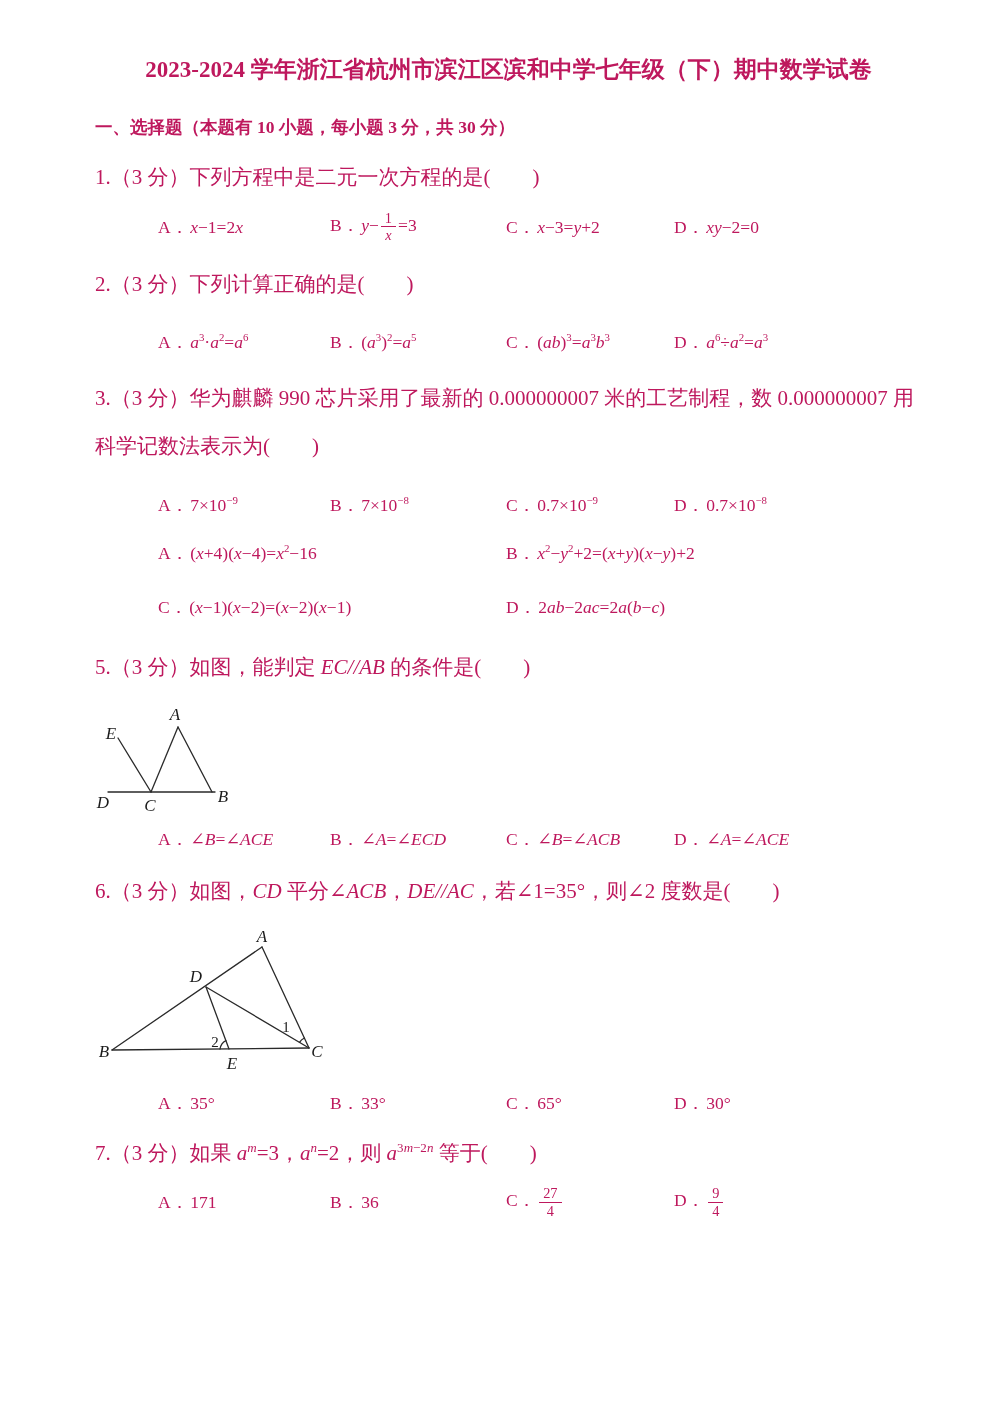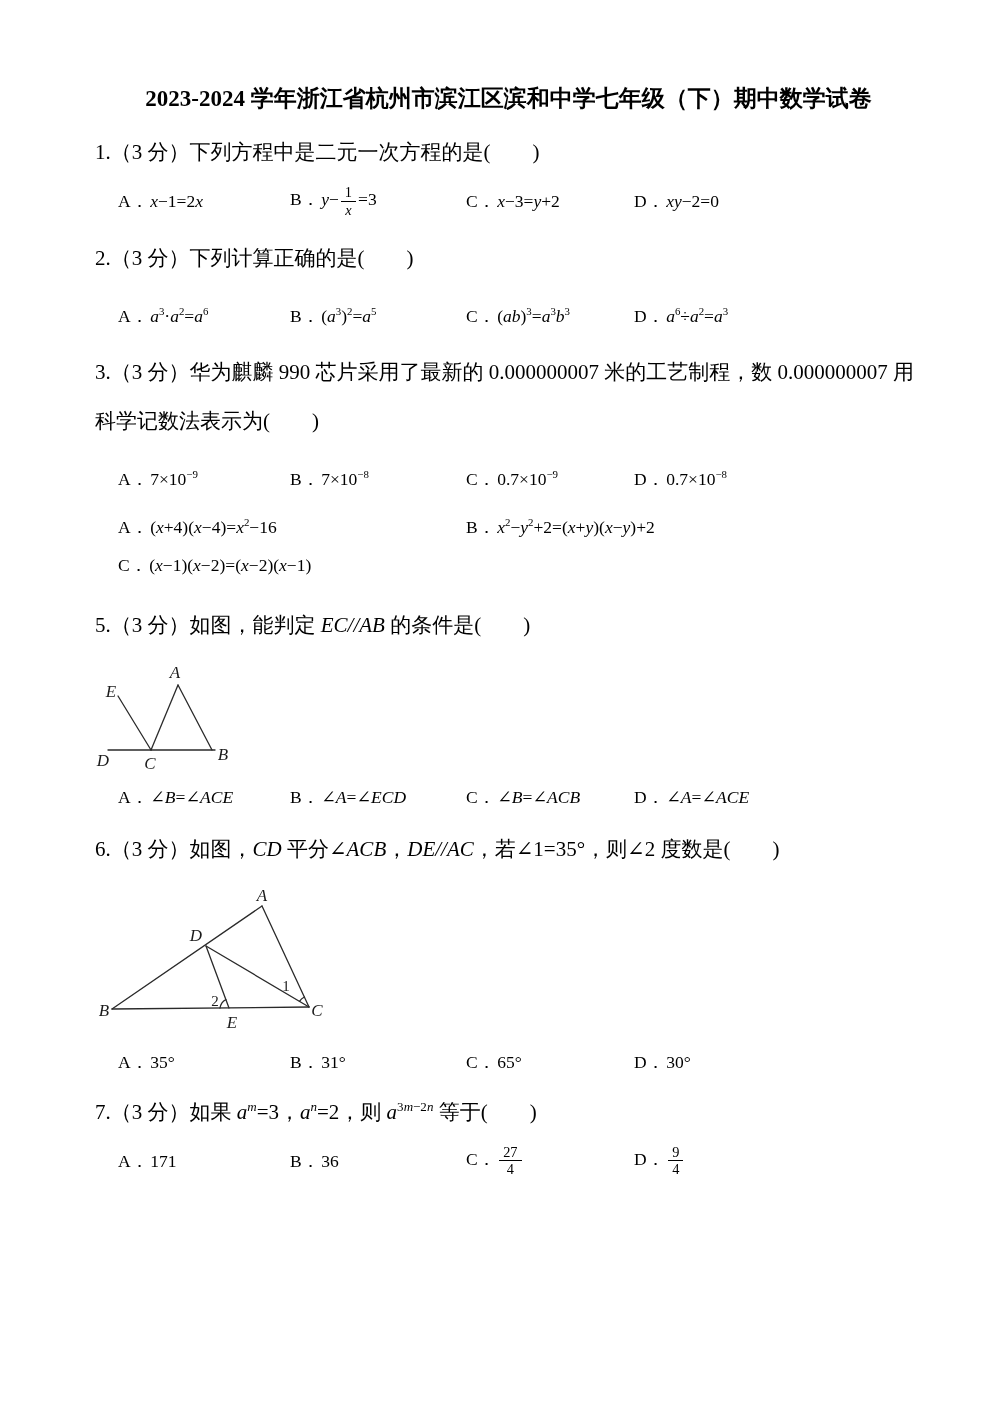--- a/index.html
+++ b/index.html
@@ -1,37 +1,37 @@
 <!DOCTYPE html>
 <html><head>
 <meta charset="utf-8">
 <style>
   html,body{margin:0;padding:0;background:#ffffff;}
   .paper{
-    width:1000px;height:1414px;background:#fff;color:#000000;
+    width:1000px;height:1414px;background:#fff;color:#be185d;
     font-family:"Liberation Serif","DejaVu Serif","DejaVu Sans",serif;
-    box-sizing:border-box;padding:84px 78px 0 95px;overflow:hidden;position:relative;
+    box-sizing:border-box;padding:55px 78px 0 95px;overflow:hidden;position:relative;
   }
   .title{font-size:23px;font-weight:700;text-align:center;margin:0;line-height:1.3;}
   .section-heading{font-size:17.5px;font-weight:700;margin:30px 0 0 0;line-height:1.4;}
   .stem{font-size:21px;margin:0;line-height:2.3;}
   .q1 .stem{margin-top:14px}
   .q2 .stem{margin-top:14px}
   .q3 .stem{margin-top:18px}
   .q4 .stem{margin-top:18px}
   .q5 .stem{margin-top:22px}
   .q6 .stem{margin-top:14px}
   .q7 .stem{margin-top:12px}
   .opts{
     display:grid;grid-template-columns:172px 176px 168px 1fr;
     padding-left:23px;margin-top:20px;font-size:17.5px;align-items:center;
   }
-  .opts.two{grid-template-columns:348px 1fr;row-gap:10px;}
+  .opts.two{grid-template-columns:348px 1fr;row-gap:26px;}
   .opts.tight{margin-top:6px}
-  .opt{white-space:nowrap;line-height:1.6;}
+  .opt{white-space:nowrap;line-height:1.6;margin-left:40px;}
   .olabel{margin-right:2px;}
   sup{font-size:0.62em;line-height:0;}
   .frac{
     display:inline-flex;flex-direction:column;align-items:center;
     vertical-align:middle;line-height:1.15;font-size:0.82em;margin:2px 2px;
   }
   .fn{border-bottom:1.3px solid currentColor;padding:0 4px;}
   .fd{padding:0 4px;}
   i{font-style:italic;}
   .fig{display:block;margin:10px 0 0 0;}
@@ -42,20 +42,21 @@
   }
   .fig text.num{font-style:normal;font-size:15px;}
 </style>
 </head>
 <body>
 
 <div class="paper">
 
   <h1 class="title">2023-2024 学年浙江省杭州市滨江区滨和中学七年级（下）期中数学试卷</h1>
 
+  <div class="section-heading">一、选择题（本题有 10 小题，每小题 3 分，共 30 分）</div>
 
   <section class="question q1">
     <p class="stem">1.（3 分）下列方程中是二元一次方程的是(　　)</p>
     <div class="opts tight">
       <span class="opt"><span class="olabel">A．</span><span><i>x</i>−1=2<i>x</i></span></span>
       <span class="opt"><span class="olabel">B．</span><span><i>y</i>−<span class="frac">
               <span class="fn">1</span>
               <span class="fd"><i>x</i></span>
             </span>=3</span></span>
       <span class="opt"><span class="olabel">C．</span><span><i>x</i>−3=<i>y</i>+2</span></span>
@@ -81,20 +82,21 @@
       <span class="opt"><span class="olabel">C．</span><span>0.7×10<sup>−9</sup></span></span>
       <span class="opt"><span class="olabel">D．</span><span>0.7×10<sup>−8</sup></span></span>
     </div>
   </section>
 
   <section class="question q4">
     <div class="opts two">
       <span class="opt"><span class="olabel">A．</span><span>(<i>x</i>+4)(<i>x</i>−4)=<i>x</i><sup>2</sup>−16</span></span>
       <span class="opt"><span class="olabel">B．</span><span><i>x</i><sup>2</sup>−<i>y</i><sup>2</sup>+2=(<i>x</i>+<i>y</i>)(<i>x</i>−<i>y</i>)+2</span></span>
       <span class="opt"><span class="olabel">C．</span><span>(<i>x</i>−1)(<i>x</i>−2)=(<i>x</i>−2)(<i>x</i>−1)</span></span>
+      <span class="opt"><span class="olabel">D．</span><span>2<i>ab</i>−2<i>ac</i>=2<i>a</i>(<i>b</i>−<i>c</i>)</span></span>
     </div>
   </section>
 
   <section class="question q5">
     <p class="stem">5.（3 分）如图，能判定 <i>EC//AB</i> 的条件是(　　)</p>
     <svg class="fig" width="240" height="118" viewBox="0 0 240 118">
       <line x1="13" y1="91" x2="120" y2="91"></line>
       <line x1="23" y1="37" x2="56" y2="91"></line>
       <line x1="56" y1="91" x2="83" y2="26"></line>
       <line x1="83" y1="26" x2="117" y2="91"></line>
@@ -125,21 +127,21 @@
       <text x="167" y="17">A</text>
       <text x="101" y="57">D</text>
       <text x="9" y="132">B</text>
       <text x="137" y="144">E</text>
       <text x="222" y="132">C</text>
       <text class="num" x="191" y="107">1</text>
       <text class="num" x="120" y="122">2</text>
     </svg>
     <div class="opts" style="margin-top:12px">
       <span class="opt"><span class="olabel">A．</span><span>35°</span></span>
-      <span class="opt"><span class="olabel">B．</span><span>31°</span></span>
+      <span class="opt"><span class="olabel">B．</span><span>33°</span></span>
       <span class="opt"><span class="olabel">C．</span><span>65°</span></span>
       <span class="opt"><span class="olabel">D．</span><span>30°</span></span>
     </div>
   </section>
 
   <section class="question q7">
     <p class="stem">7.（3 分）如果 <i>a</i><sup><i>m</i></sup>=3，<i>a</i><sup><i>n</i></sup>=2，则 <i>a</i><sup>3<i>m</i>−2<i>n</i></sup> 等于(　　)</p>
     <div class="opts tight">
       <span class="opt"><span class="olabel">A．</span><span>171</span></span>
       <span class="opt"><span class="olabel">B．</span><span>36</span></span>

